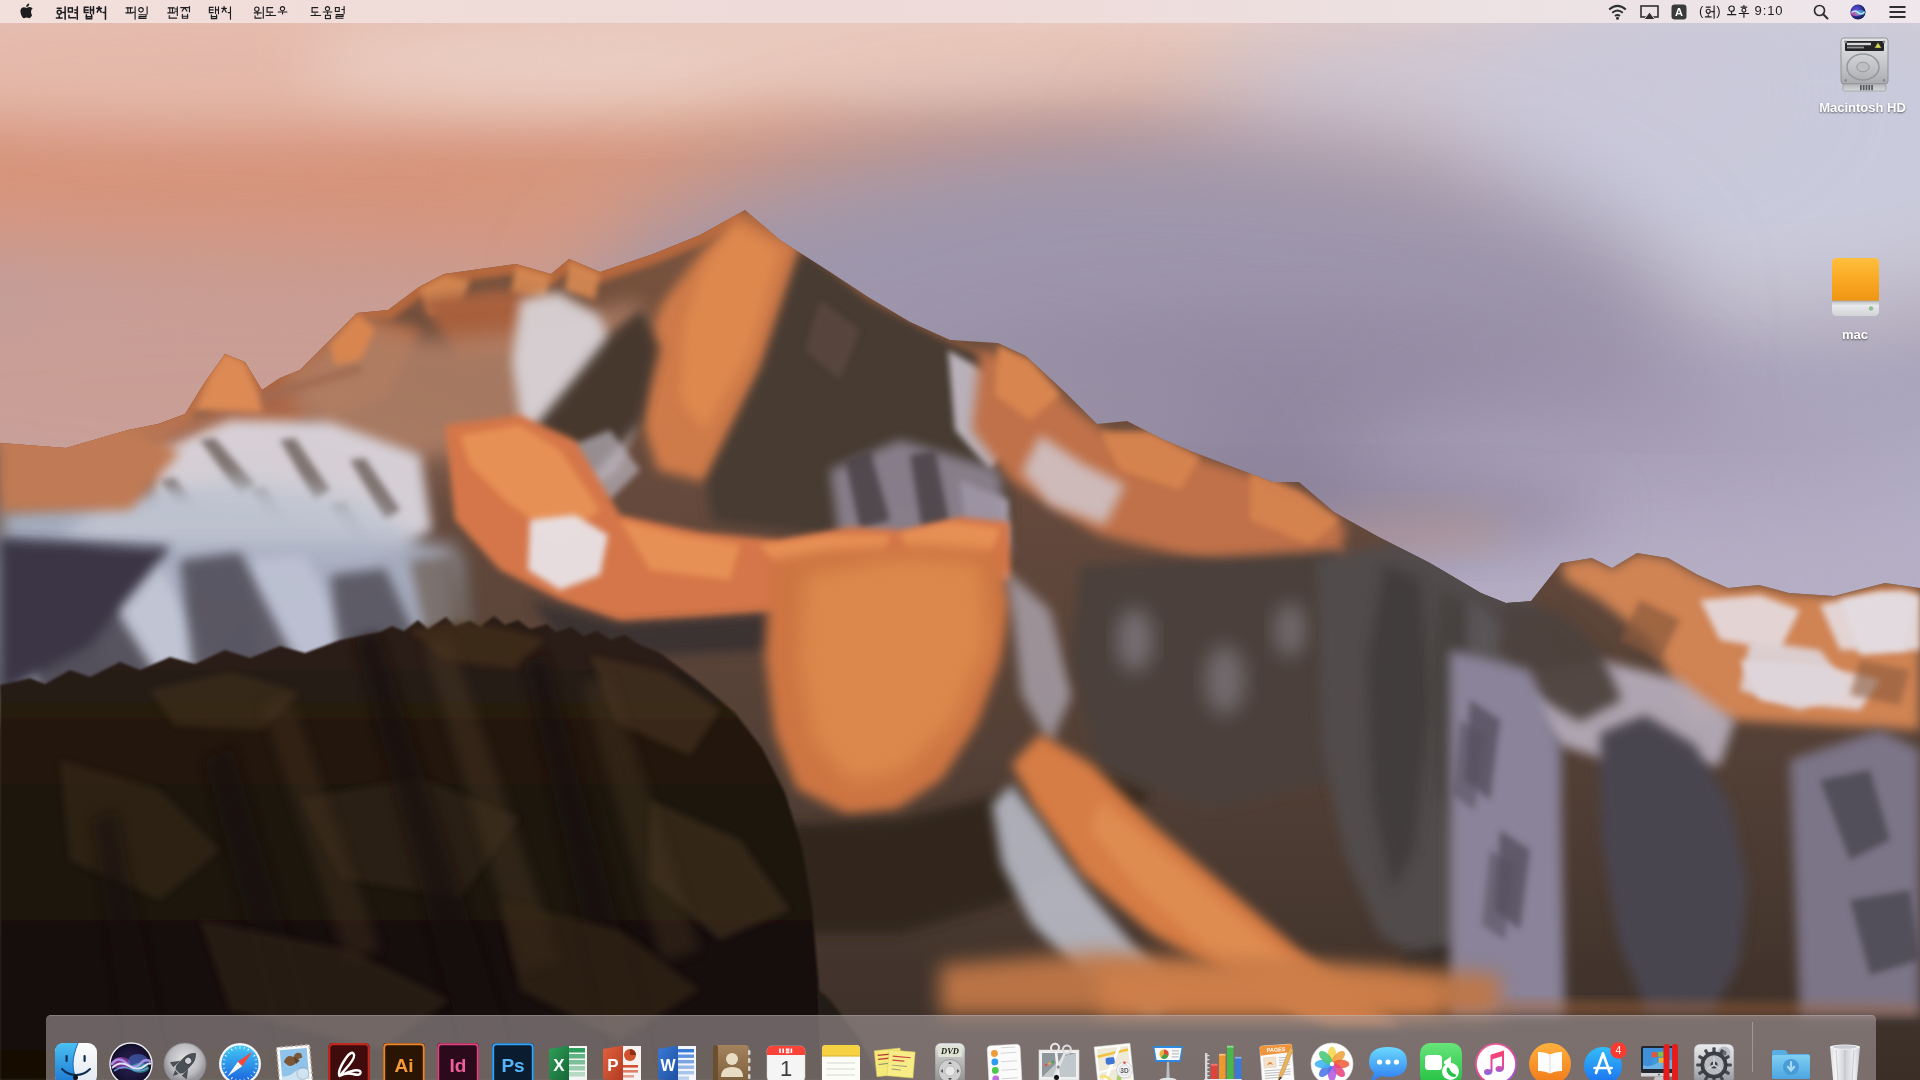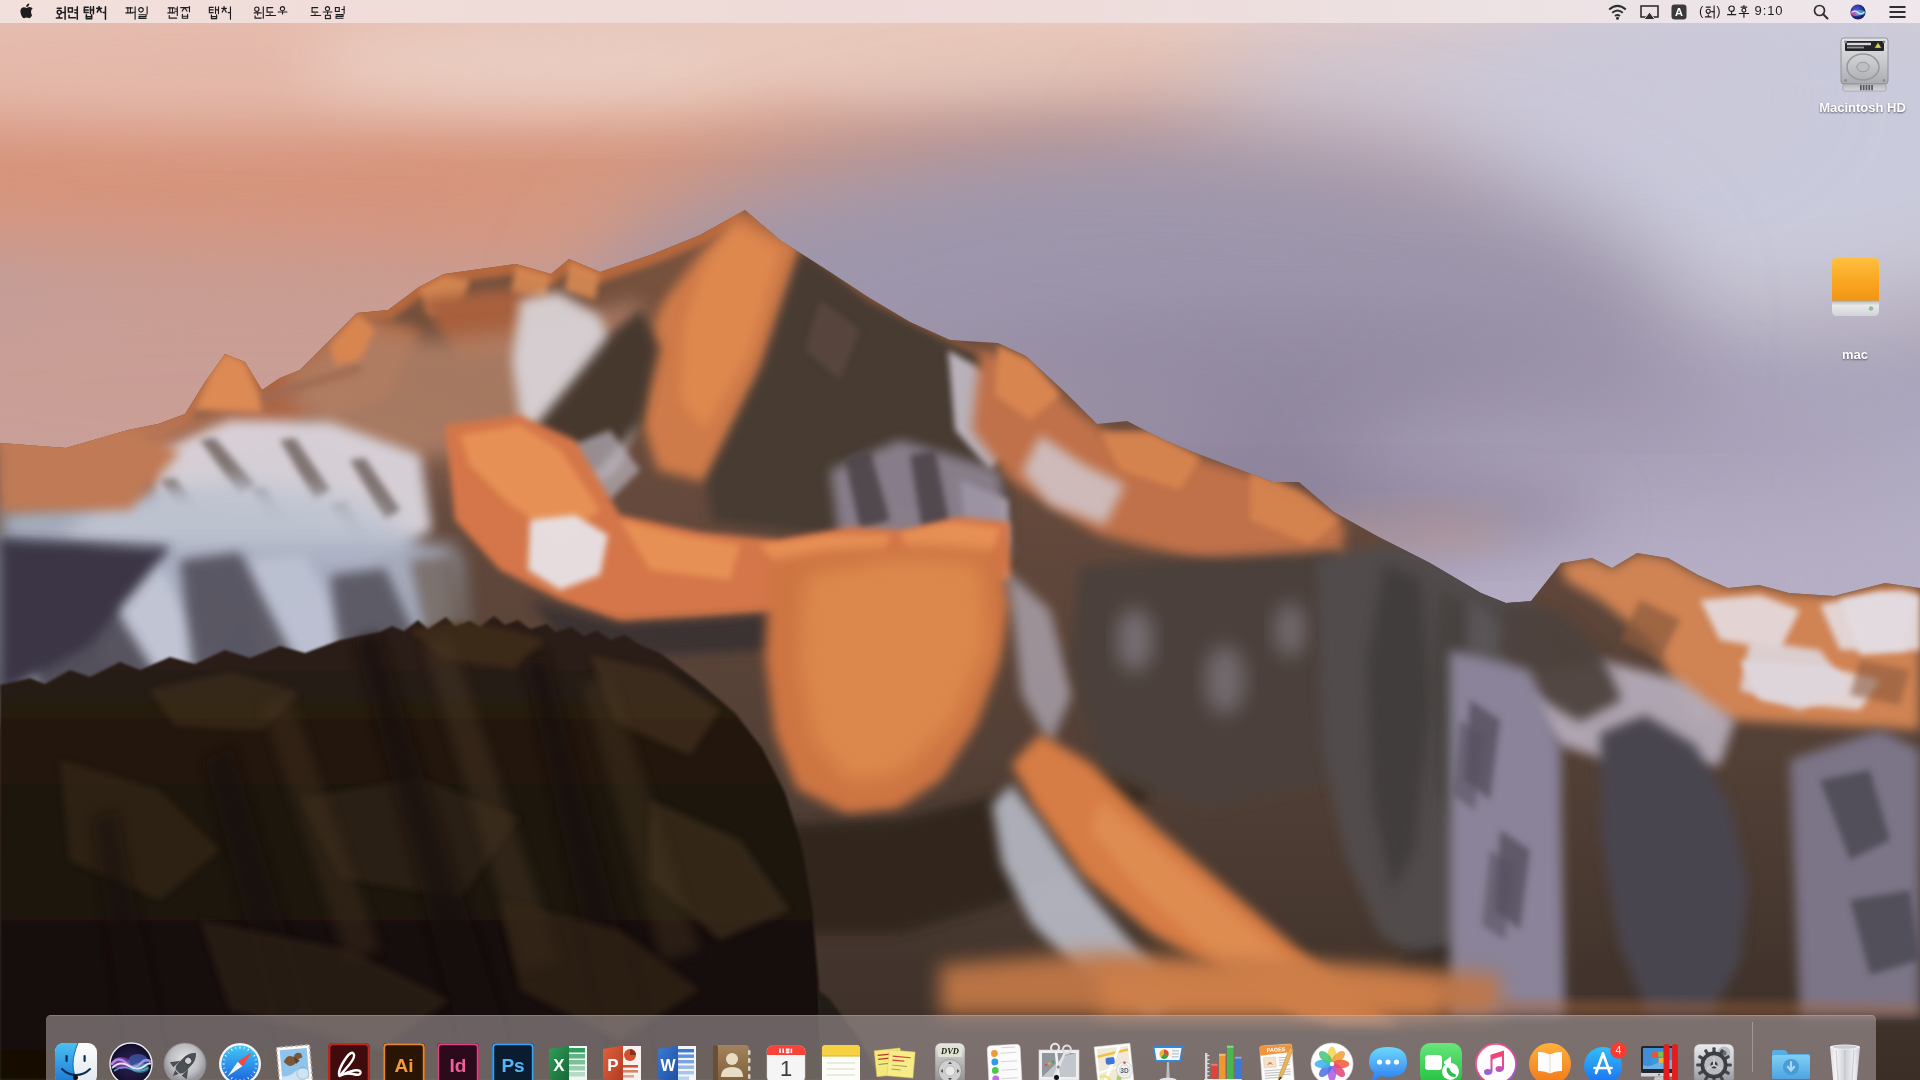--- a/index.html
+++ b/index.html
@@ -991,13 +991,13 @@
           <stop offset="0" stop-color="#b9bbbf"></stop>
           <stop offset="0.3" stop-color="#e8e9eb"></stop>
           <stop offset="1" stop-color="#d2d3d6"></stop>
         </linearGradient>
       </defs>
 <path d="M5,8 Q5,3 10,3 L47,3 Q52,3 52,8 L52,47 L5,47 Z" fill="url(#odg)"></path>
 <path d="M5,46 L52,46 L52,56 Q52,61 47,61 L10,61 Q5,61 5,56 Z" fill="url(#odb)"></path>
 <path d="M5,46 h47" stroke="#a8a9ad" stroke-width="0.8"></path>
 <circle cx="44" cy="53.5" r="1.8" fill="#8fc98f" stroke="#6a9a6a" stroke-width="0.5"></circle>
 </svg></div>
-<div class="dklabel" style="left:1820px;top:327px;width:70px;margin-top:20px;">mac</div>
+<div class="dklabel" style="left:1820px;top:327px;width:70px;">mac</div>
 
 </body></html>

